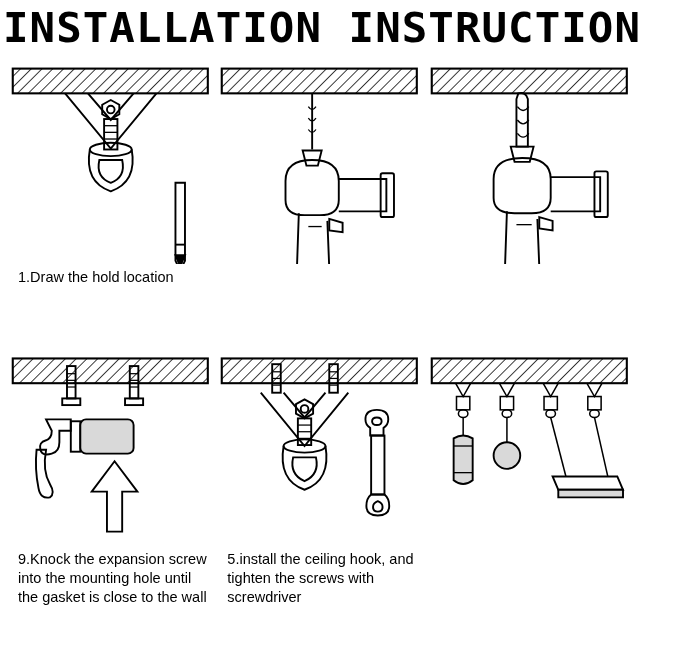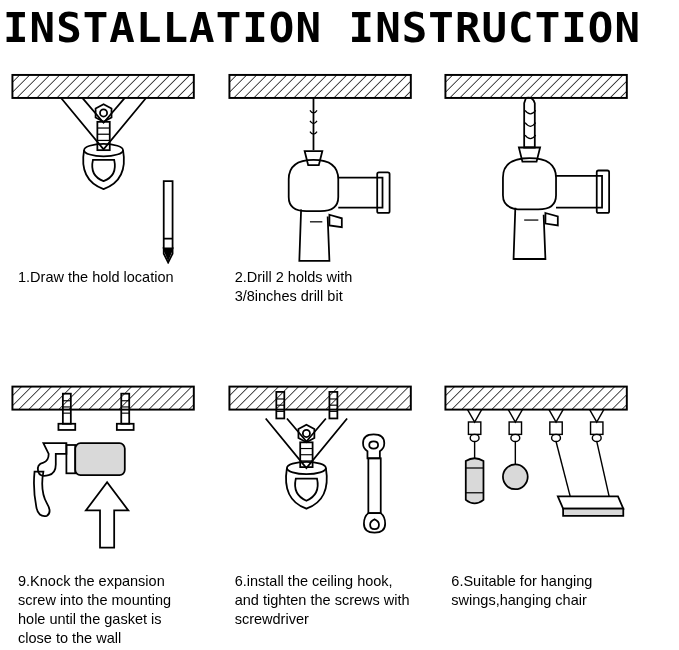--- a/index.html
+++ b/index.html
@@ -33,21 +33,20 @@
     transform: scaleX(1.06);
     transform-origin: center top;
   }
   .grid {
     display: grid;
     grid-template-columns: 1fr 1fr 1fr;
     grid-template-rows: auto auto;
     column-gap: 0px;
     padding: 0 8px;
     box-sizing: border-box;
-    gap: 22px;
   }
   .cell {
     position: relative;
     box-sizing: border-box;
   }
   .figure {
     height: 210px;
     position: relative;
   }
   .figure svg {
@@ -128,21 +127,20 @@
 
           <path d="M128 126 L178 126 L178 160 L128 160" fill="none" stroke="#000" stroke-width="2"></path>
           <rect x="172" y="120" width="14" height="46" rx="2" fill="none" stroke="#000" stroke-width="2"></rect>
 
           <path d="M86 162 L84 220 L118 220 L116 170" fill="none" stroke="#000" stroke-width="2"></path>
 
           <path d="M118 168 l14 4 l0 10 l-14 -2 z" fill="none" stroke="#000" stroke-width="2"></path>
           <line x1="96" y1="176" x2="110" y2="176" stroke="#000" stroke-width="1.4"></line>
         </svg>
       </div>
-      <div class="caption">2.Drill 2 holds with 3/8inches drill bit</div>
     </div>
 
     <div class="cell">
       <div class="figure">
         <svg viewBox="0 0 220 210" preserveAspectRatio="xMidYMid meet">
           <defs>
             <pattern id="hatch3" width="8" height="8" patternTransform="rotate(45)" patternUnits="userSpaceOnUse">
               <line x1="0" y1="0" x2="0" y2="8" stroke="#000" stroke-width="1.6"></line>
             </pattern>
           </defs>
@@ -234,21 +232,21 @@
 
           <g>
             <path d="M168 62 q-12 0 -12 10 q0 6 5 9 l0 8 l14 0 l0 -8 q5 -3 5 -9 q0 -10 -12 -10 z" fill="none" stroke="#000" stroke-width="2"></path>
             <path d="M168 70 q-5 0 -5 4 q0 4 5 4 q5 0 5 -4 q0 -4 -5 -4 z" fill="#fff" stroke="#000" stroke-width="2"></path>
             <rect x="162" y="89" width="14" height="62" fill="none" stroke="#000" stroke-width="2"></rect>
             <path d="M162 151 q-5 4 -5 12 q0 10 12 10 q12 0 12 -10 q0 -8 -5 -12 z" fill="none" stroke="#000" stroke-width="2"></path>
             <path d="M169 158 q-5 2 -5 6 q0 5 5 5 q5 0 5 -5 q0 -4 -5 -6 z" fill="#fff" stroke="#000" stroke-width="2"></path>
           </g>
         </svg>
       </div>
-      <div class="caption">6.install the ceiling hook, and tighten the screws with screwdriver</div>
+      <div class="caption">5.install the ceiling hook, and tighten the screws with screwdriver</div>
     </div>
 
     <div class="cell row2">
       <div class="figure">
         <svg viewBox="0 0 220 200" preserveAspectRatio="xMidYMid meet">
           <defs>
             <pattern id="hatch6" width="8" height="8" patternTransform="rotate(45)" patternUnits="userSpaceOnUse">
               <line x1="0" y1="0" x2="0" y2="8" stroke="#000" stroke-width="1.6"></line>
             </pattern>
           </defs>
@@ -282,17 +280,16 @@
 
           <line x1="84" y1="70" x2="84" y2="96" stroke="#000" stroke-width="1.6"></line>
           <circle cx="84" cy="110" r="14" fill="#d9d9d9" stroke="#000" stroke-width="2"></circle>
 
           <line x1="130" y1="70" x2="146" y2="132" stroke="#000" stroke-width="1.6"></line>
           <line x1="176" y1="70" x2="190" y2="132" stroke="#000" stroke-width="1.6"></line>
           <polygon points="132,132 200,132 206,146 138,146" fill="#fff" stroke="#000" stroke-width="2"></polygon>
           <polygon points="138,146 206,146 206,154 138,154" fill="#d9d9d9" stroke="#000" stroke-width="2"></polygon>
         </svg>
       </div>
-      <div class="caption">6.Suitable for hanging swings,hanging chair</div>
     </div>
 
   </div>
 </div>
 
 </body></html>

